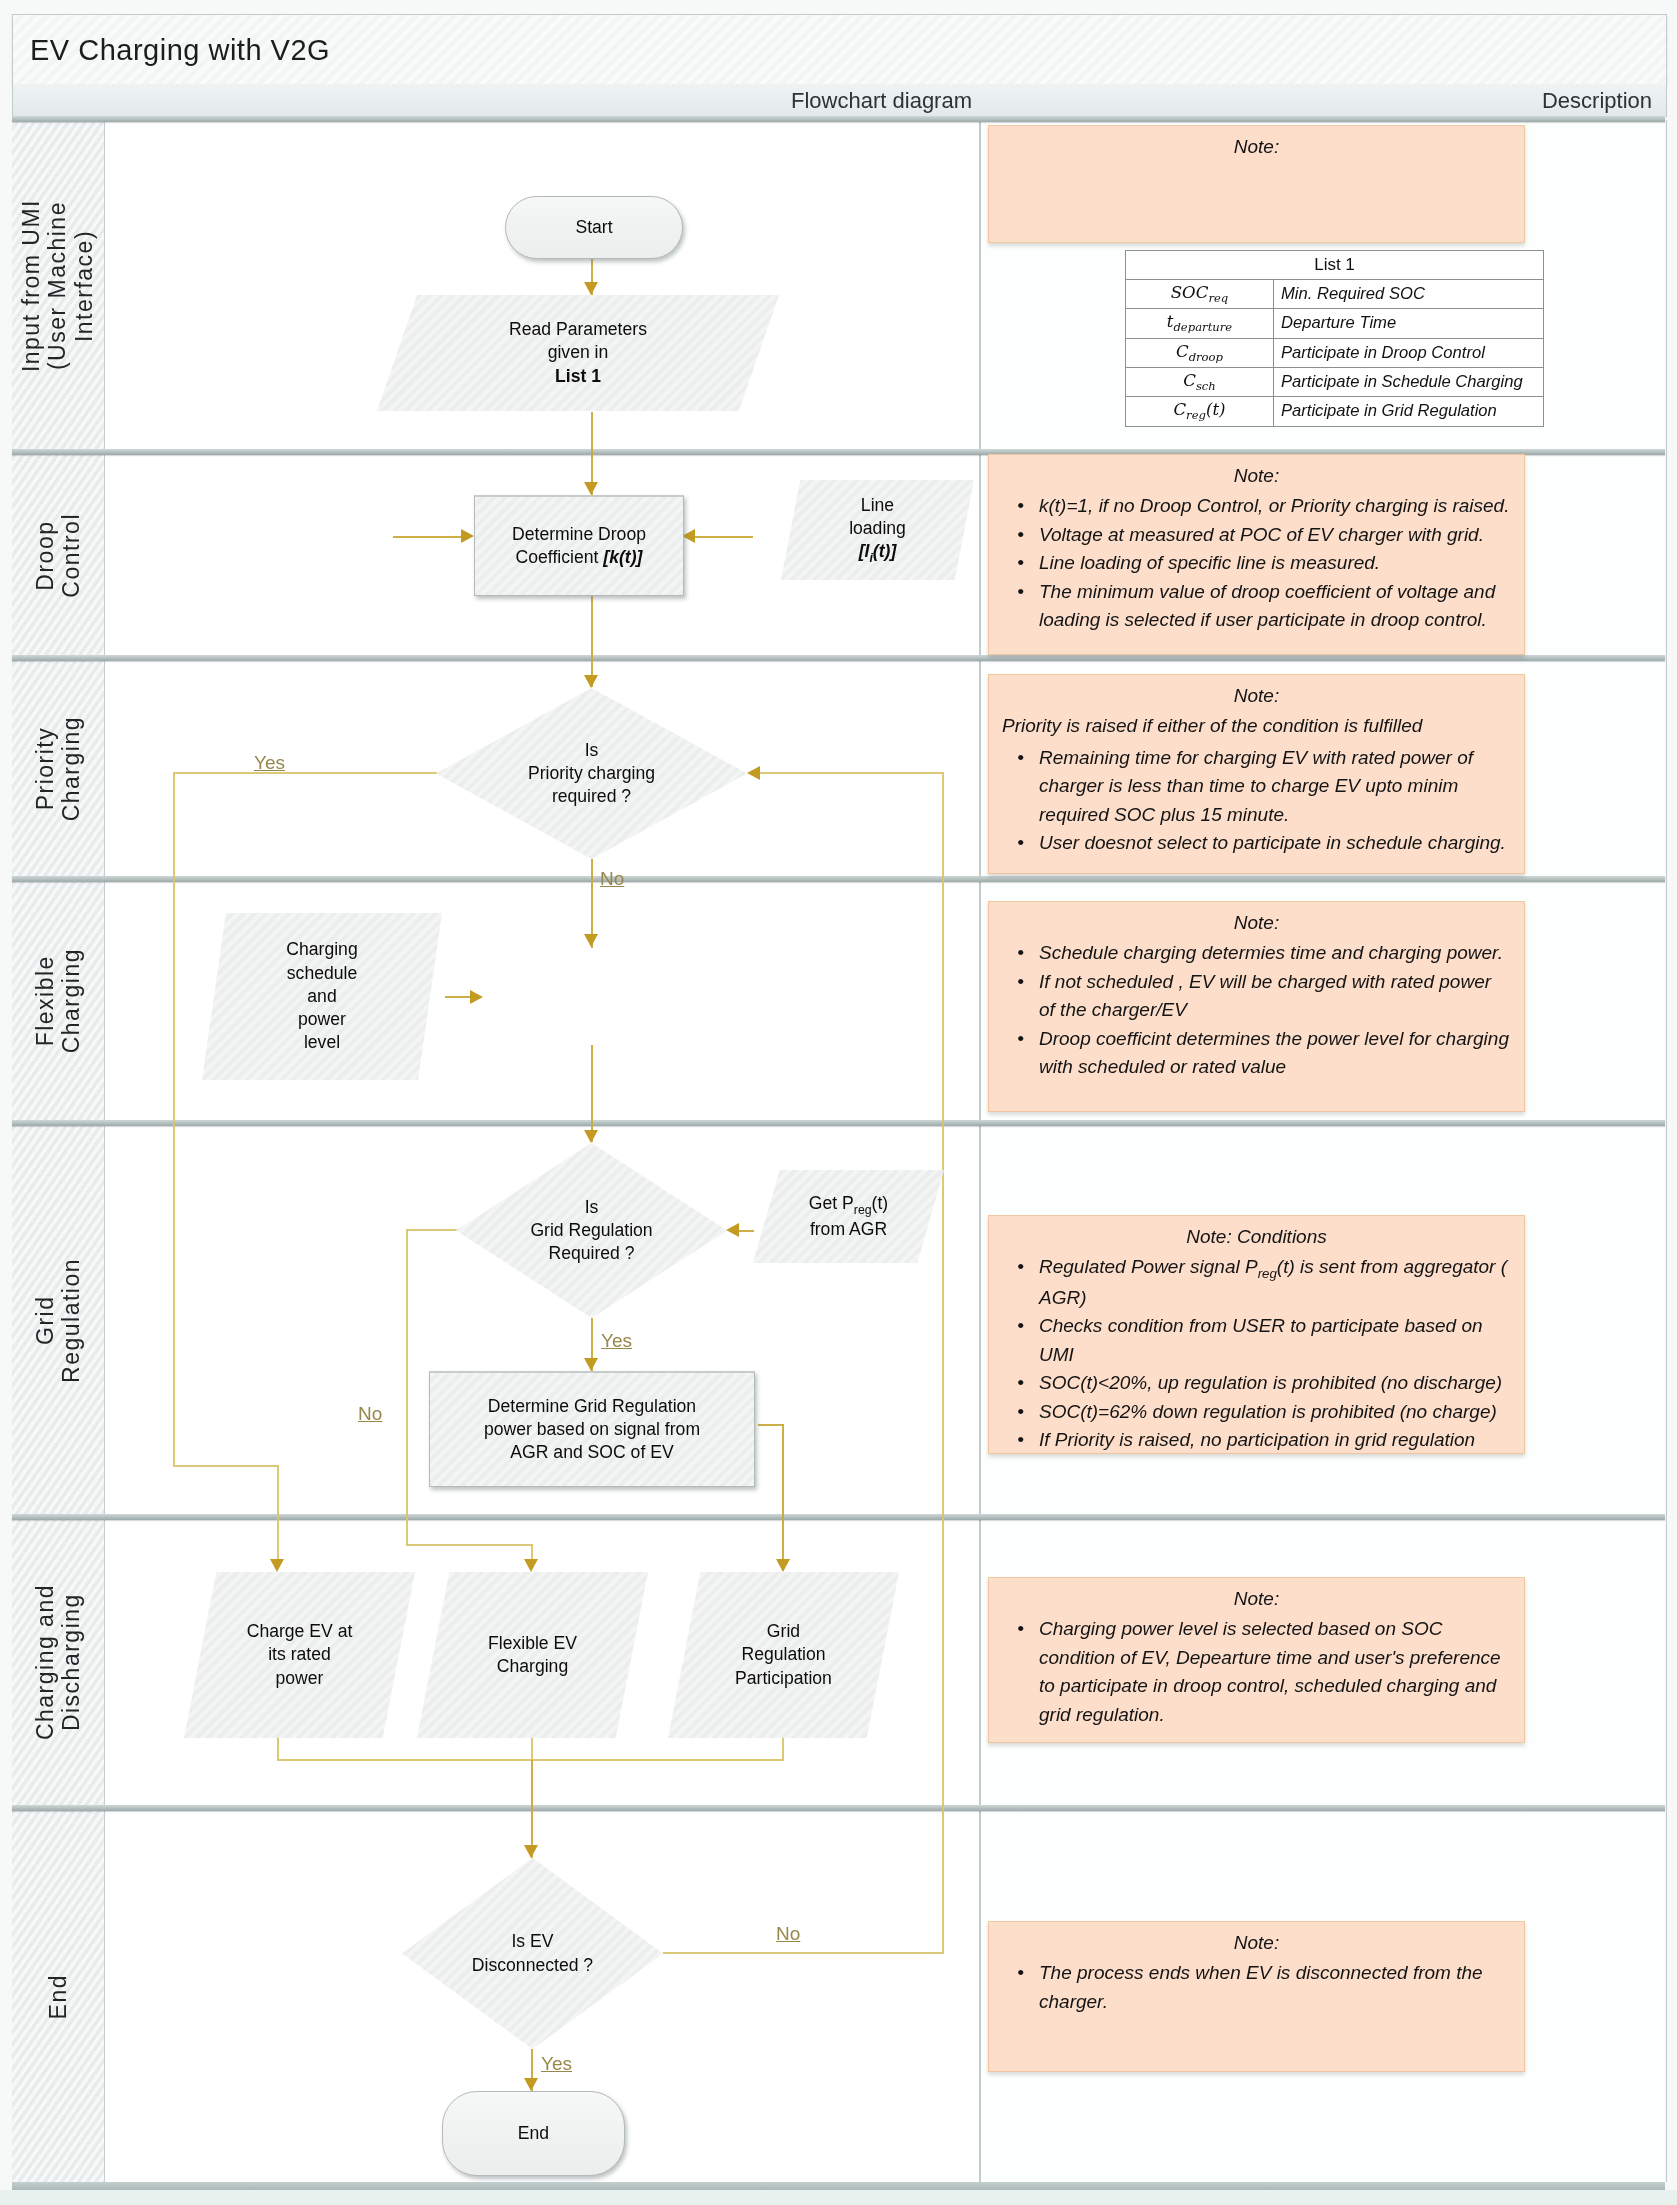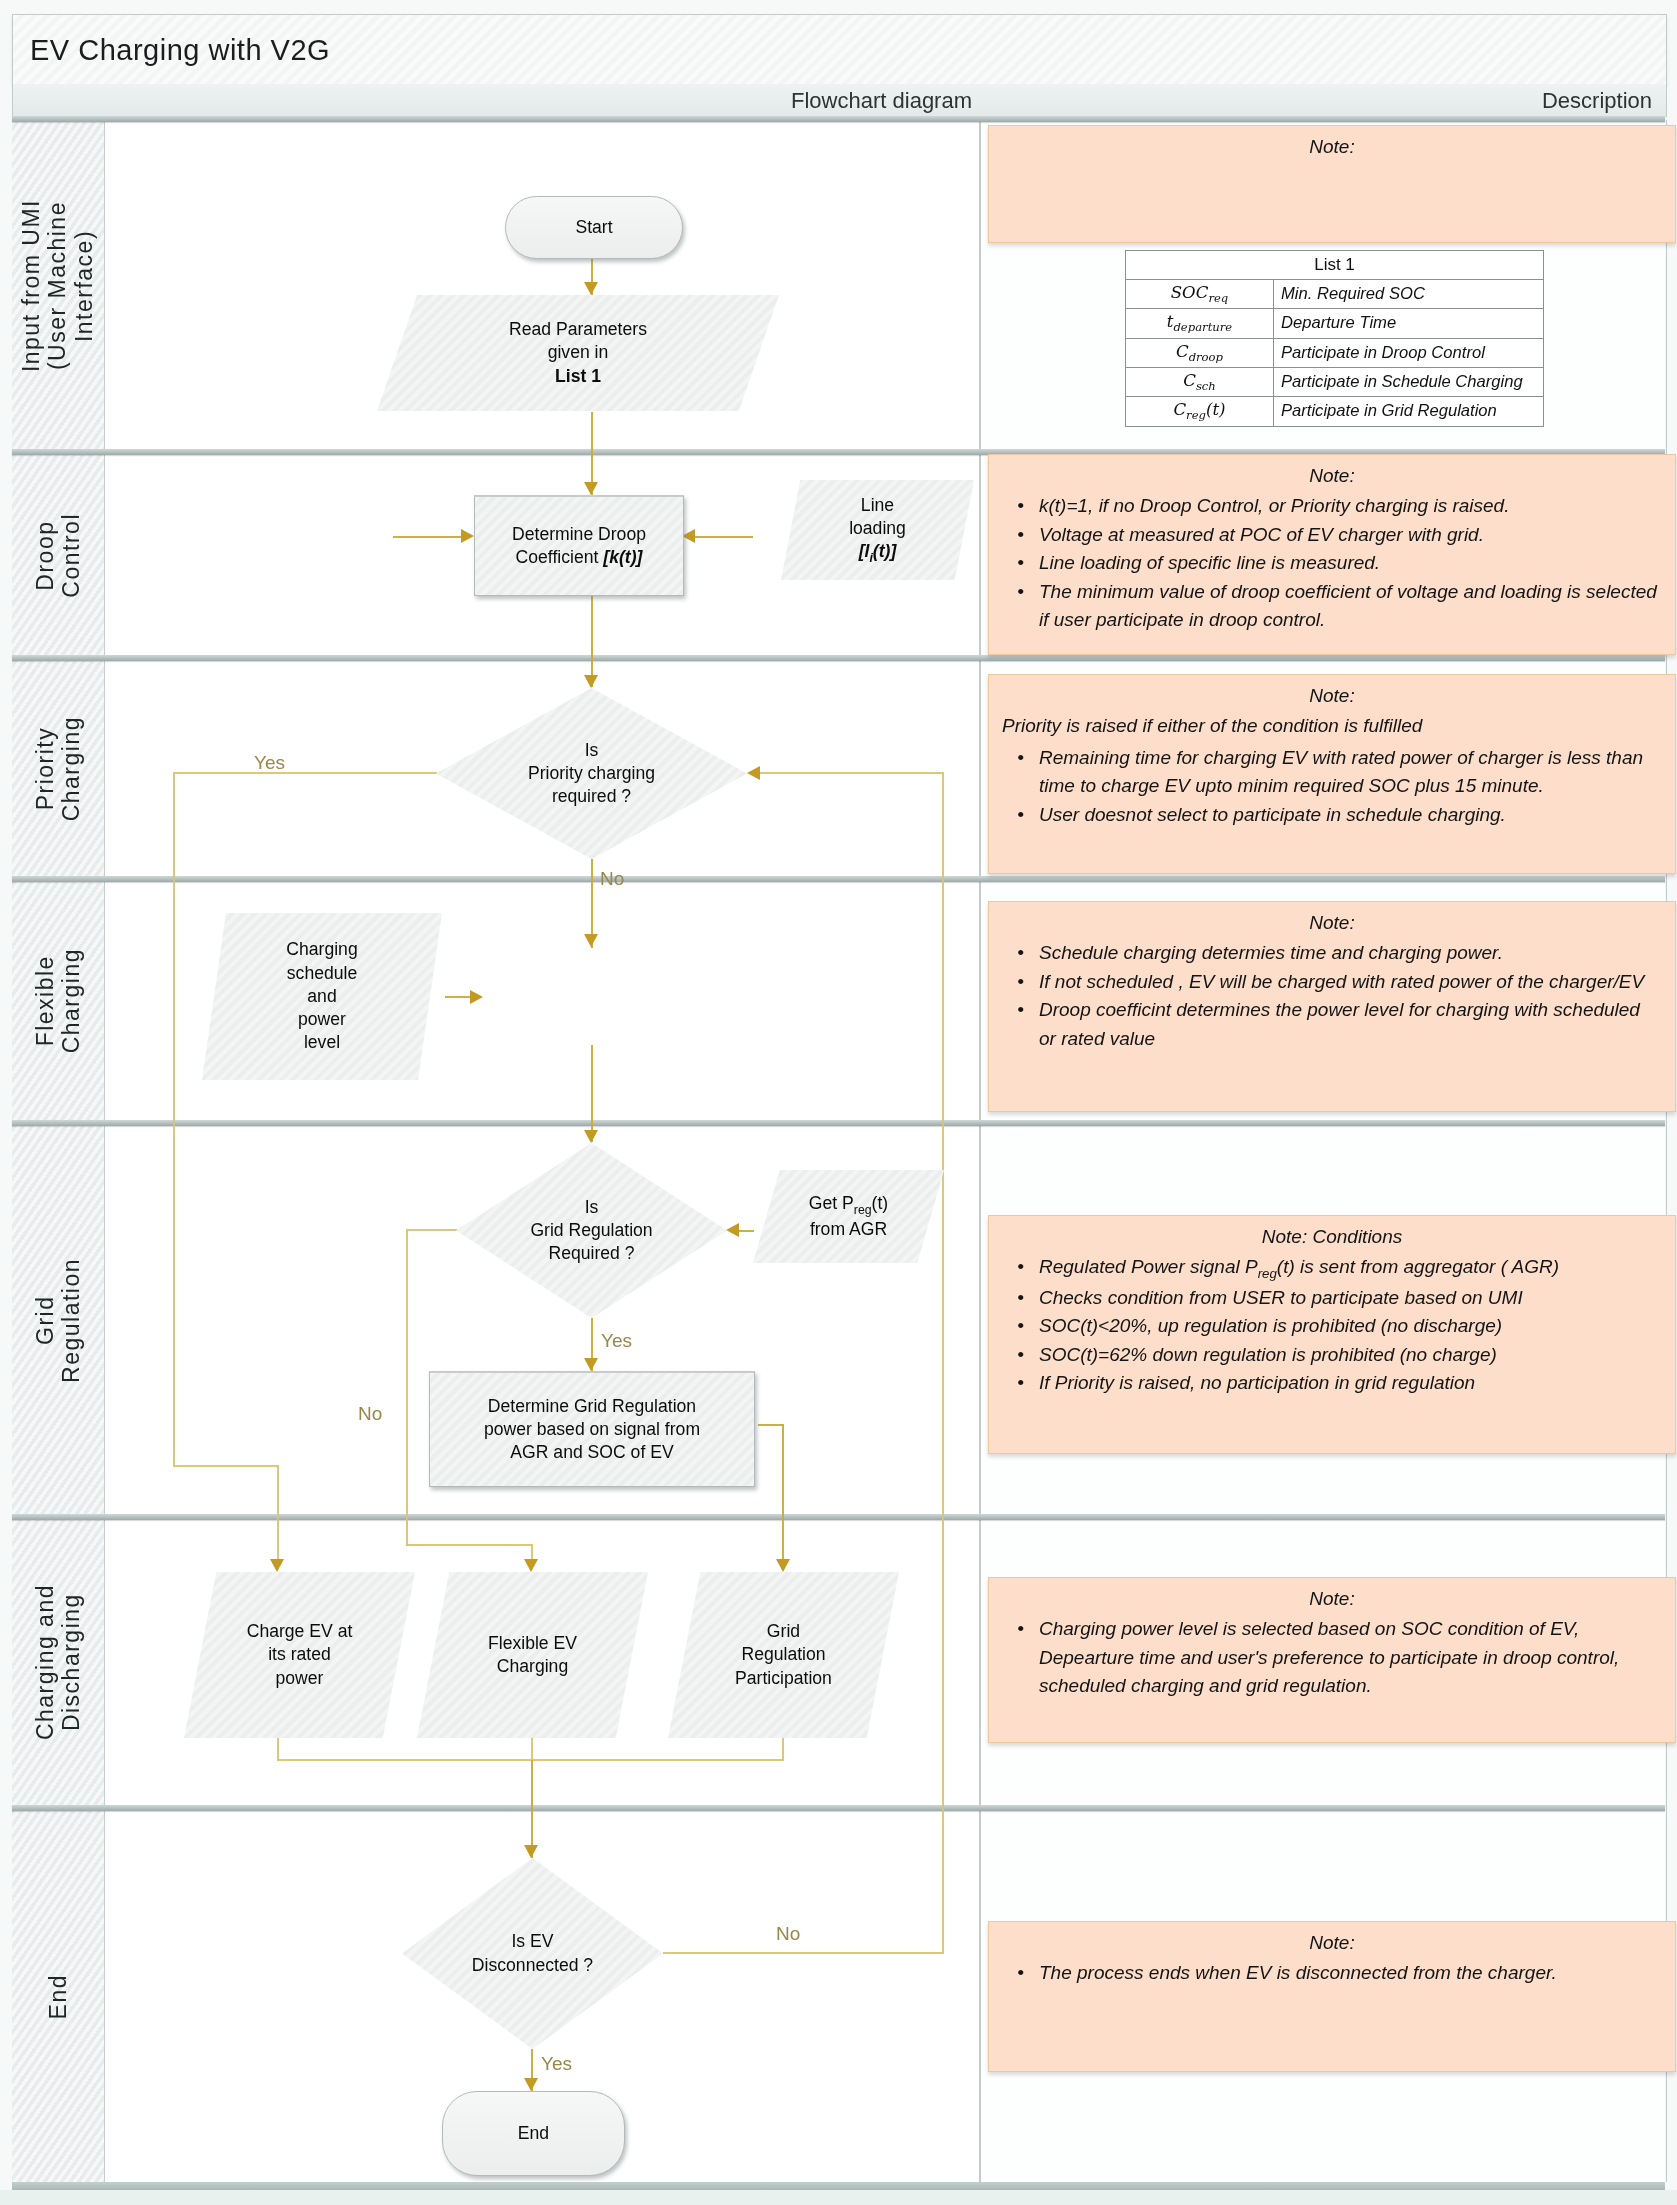--- a/index.html
+++ b/index.html
@@ -26,21 +26,21 @@
   .work{position:absolute;left:104px;top:120px;width:875px;height:2062px;background:#ffffff;}
   .desc{position:absolute;left:979px;top:120px;width:686px;height:2062px;background:#fdfefe;}
   .divider{position:absolute;left:979px;top:120px;width:1.5px;height:2062px;background:#c3cccb;}
   .lane-strip{position:absolute;left:12px;top:120px;width:92px;height:2062px;
     background:#eef1f1;border-right:1px solid #c6cecd;
     background-image:repeating-linear-gradient(125deg,rgba(255,255,255,.5) 0 3.5px,rgba(150,160,160,.07) 3.5px 7px);}
   .lane-label{position:absolute;left:12px;width:92px;display:flex;align-items:center;justify-content:center;}
   .lane-label .rot{writing-mode:vertical-rl;transform:rotate(180deg);
     font-size:23px;letter-spacing:1.5px;color:#202626;text-align:center;line-height:1.15;}
   
-  .note{position:absolute;left:988px;width:688px;background:#fcdecb;
+  .note{position:absolute;left:988px;width:537px;background:#fcdecb;
     border:1px solid #f0c69e;box-shadow:0 2.5px 4px rgba(0,0,0,.14);
     font-style:italic;font-size:19px;color:#141414;box-sizing:border-box;padding:8px 13px;}
   .note .hd{text-align:center;margin:2px 0 5px 0;}
   .note .intro{margin:0 0 4px 0;line-height:1.45;}
   .note .b{display:flex;line-height:1.5;}
   .note .b .dot{width:37px;text-align:center;flex:0 0 37px;}
   .note .b .bt{flex:1;}
   
   .l1table{position:absolute;left:1125px;top:250px;width:419px;background:#fff;
     border:1.5px solid #8a9090;border-collapse:collapse;font-size:16.6px;}
@@ -62,21 +62,21 @@
   .sym-b{font-style:italic;font-weight:bold;}
   .bold{font-weight:bold;}
   
   .vl,.hl{position:absolute;background:#c9a838;opacity:.92;}
   .vl{width:1.5px;} .hl{height:1.5px;}
   .vl.lt,.hl.lt{background:#d9c46c;}
   .arr{position:absolute;width:0;height:0;}
   .arr.down{border-left:7px solid transparent;border-right:7px solid transparent;border-top:13px solid #c49b22;}
   .arr.left{border-top:7px solid transparent;border-bottom:7px solid transparent;border-right:13px solid #c49b22;}
   .arr.right{border-top:7px solid transparent;border-bottom:7px solid transparent;border-left:13px solid #c49b22;}
-  .elabel{position:absolute;font-size:19px;color:#97874a;background:transparent;}
+  .elabel{position:absolute;font-size:19px;color:#97874a;background:transparent;text-decoration:underline;}
 </style>
 </head>
 <body>
 
 <div id="page">
 
   <div class="title-band">
     <div class="t">EV Charging with V2G</div>
   </div>
   <div class="colhead">

